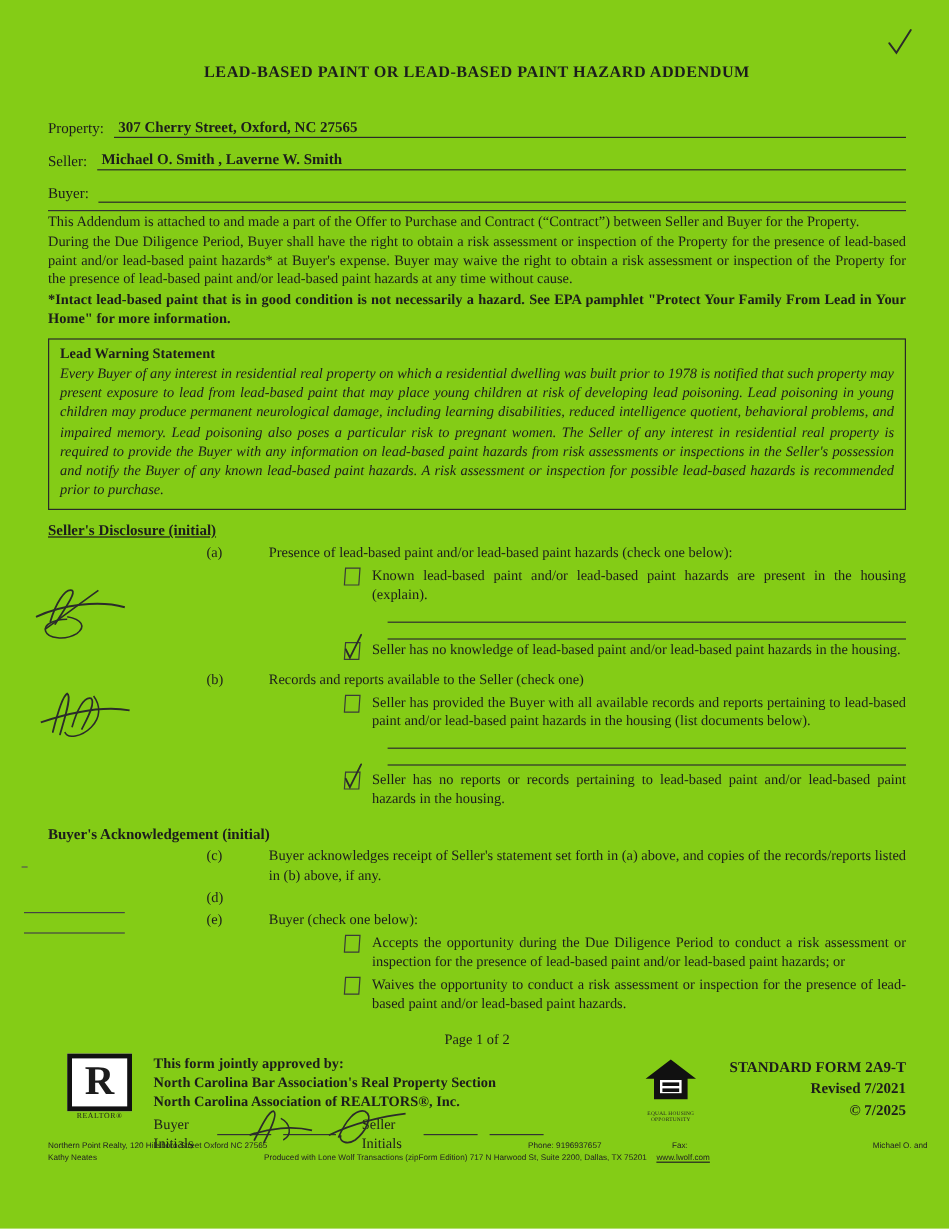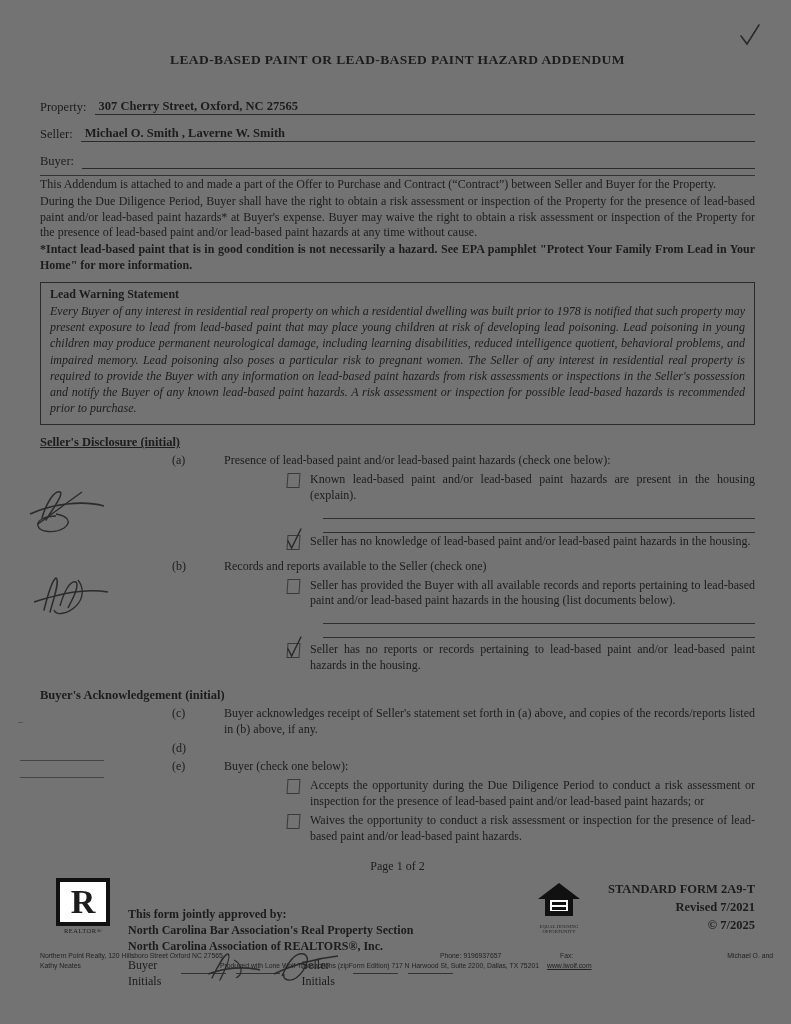--- a/index.html
+++ b/index.html
@@ -1,19 +1,19 @@
 <!DOCTYPE html>
 <html><head>
 <meta charset="utf-8">
 <style>
   html,body{margin:0;padding:0;background:#ffffff;}
   .page{
     position:relative;
     width:791px;height:1024px;
-    background:#737373;
+    background:#84cc16;
     font-family:"Liberation Serif","DejaVu Serif",serif;
     color:#1c1c1c;
     overflow:hidden;
     -webkit-font-smoothing:antialiased;
   }
   .content{padding:0 36px 0 40px;}
   .title{
     text-align:center;font-weight:bold;font-size:13.5px;
     letter-spacing:.4px;margin-top:52px;
   }
@@ -61,21 +61,21 @@
   
   .pageno{text-align:center;font-size:12px;margin-top:14px;}
   .footer{display:flex;margin-top:4px;align-items:flex-start;}
   .rlogo-wrap{flex:none;width:62px;margin-left:12px;text-align:center;}
   .rlogo{
     width:46px;height:40px;border:4px solid #111;background:#fff;
     display:flex;align-items:center;justify-content:center;margin:0 auto;
   }
   .rlogo span{font-size:34px;font-weight:bold;line-height:1;font-family:"Liberation Serif",serif;}
   .rlogo-cap{font-size:6.5px;letter-spacing:.5px;margin-top:1px;}
-  .approve{margin-left:14px;font-size:12px;font-weight:bold;line-height:1.35;flex:none;width:330px;margin-top:28px;}
+  .approve{margin-left:14px;font-size:12px;font-weight:bold;line-height:1.35;flex:none;width:330px;}
   .initials-row{display:flex;align-items:center;font-weight:normal;font-size:12px;margin-top:8px;position:relative;height:22px;}
   .init-line{border-bottom:1.3px solid #333;width:62px;margin:0 5px;}
   .eh-wrap{flex:none;margin-left:66px;text-align:center;width:70px;margin-top:4px;}
   .eh-cap{font-size:4.5px;letter-spacing:.2px;line-height:1.3;color:#222;}
   .stdform{flex:1;text-align:right;font-weight:bold;font-size:12.5px;line-height:1.45;margin-right:0px;margin-top:2px;}
   
   .fineprint{
     position:absolute;left:40px;right:18px;top:952px;
     font-family:"Liberation Sans","DejaVu Sans",sans-serif;
     font-size:6.8px;color:#222;

